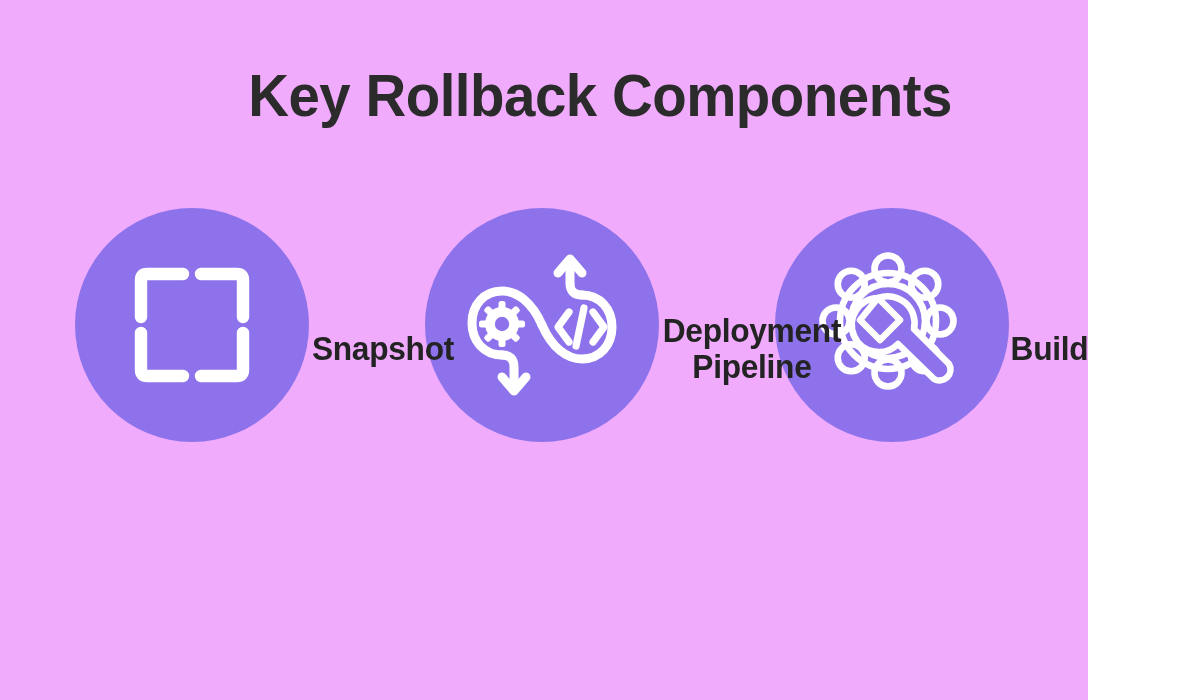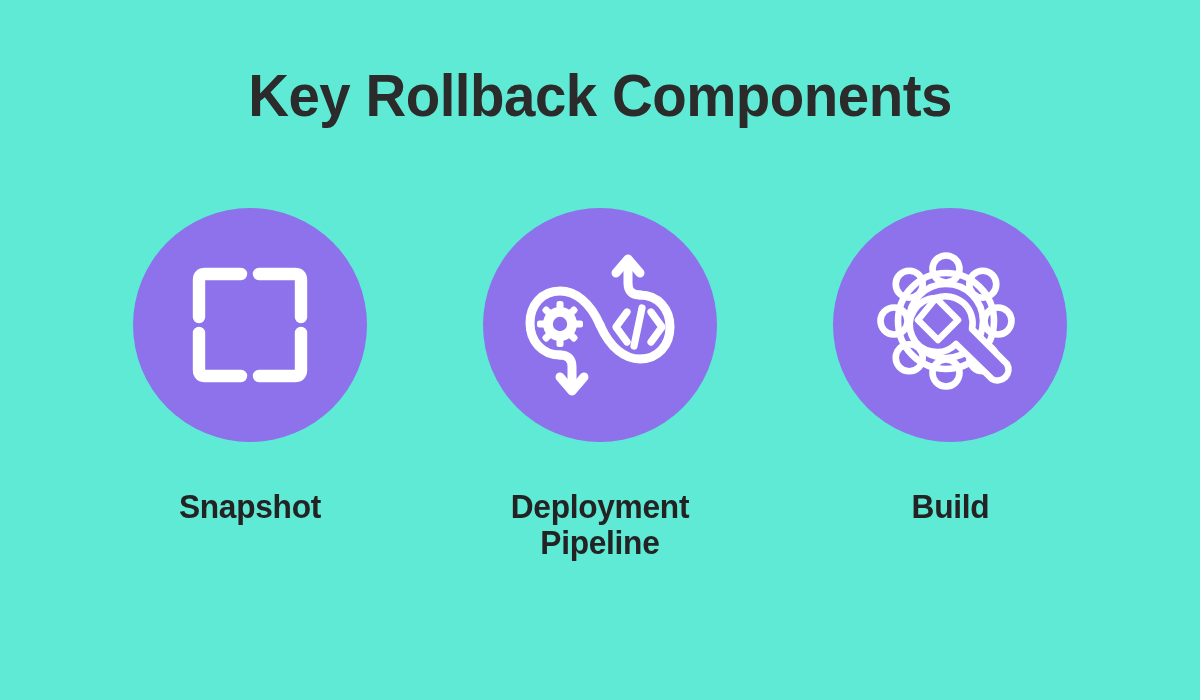--- a/index.html
+++ b/index.html
@@ -7,23 +7,23 @@
   html, body {
     width: 1200px;
     height: 700px;
     background: #FFFFFF;
     font-family: "Liberation Sans", sans-serif;
     overflow: hidden;
   }
 
   #slide {
     position: relative;
-    width: 1200px;
+    width: 1088px;
     height: 700px;
-    background: #5eead4;
+    background: #f0abfc;
   }
 
   
   #slide-title {
     position: absolute;
     top: 66px;
     left: 0;
     width: 1200px;
     text-align: center;
     font-family: "Liberation Sans", sans-serif;
@@ -45,21 +45,21 @@
     width: 1200px;
     height: 400px;
     display: flex;
     justify-content: center;
     align-items: flex-start;
   }
 
   .card {
     width: 350px;
     display: flex;
-    flex-direction: column;
+    flex-direction: row;
     align-items: center;
   }
 
   .icon-circle {
     width: 234px;
     height: 234px;
     border-radius: 50%;
     display: flex;
     align-items: center;
     justify-content: center;

